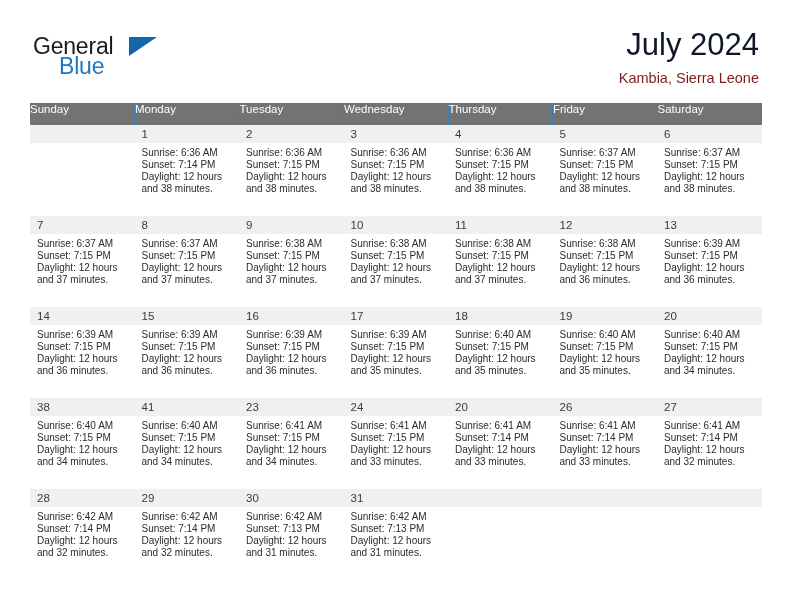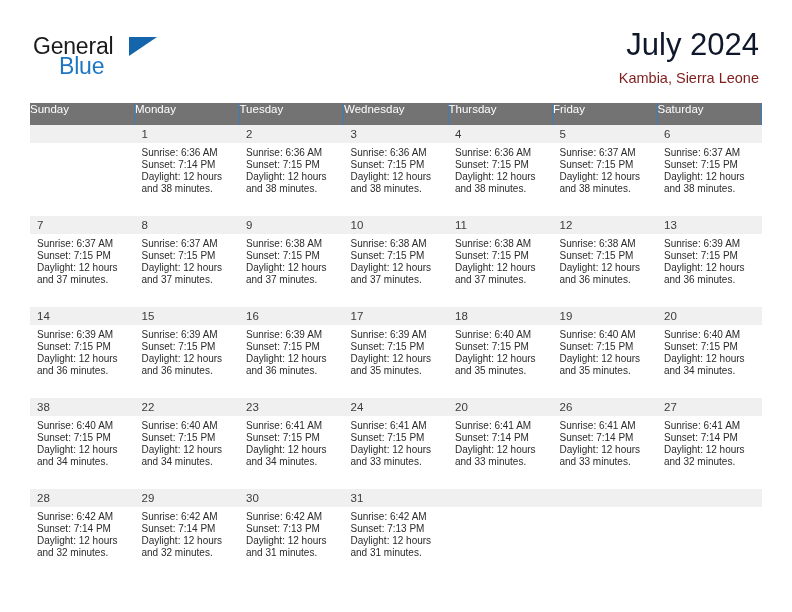--- a/index.html
+++ b/index.html
@@ -416,21 +416,21 @@
               <div class="details">
                 <div>Sunrise: 6:40 AM</div>
                 <div>Sunset: 7:15 PM</div>
                 <div>Daylight: 12 hours</div>
                 <div>and 34 minutes.</div>
               </div>
             </div>
           </td>
           <td class="daycell">
             <div class="daycell-inner">
-              <div class="daynum-bar">22</div>
+              <div class="daynum-bar">41</div>
               <div class="details">
                 <div>Sunrise: 6:40 AM</div>
                 <div>Sunset: 7:15 PM</div>
                 <div>Daylight: 12 hours</div>
                 <div>and 34 minutes.</div>
               </div>
             </div>
           </td>
           <td class="daycell">
             <div class="daycell-inner">

